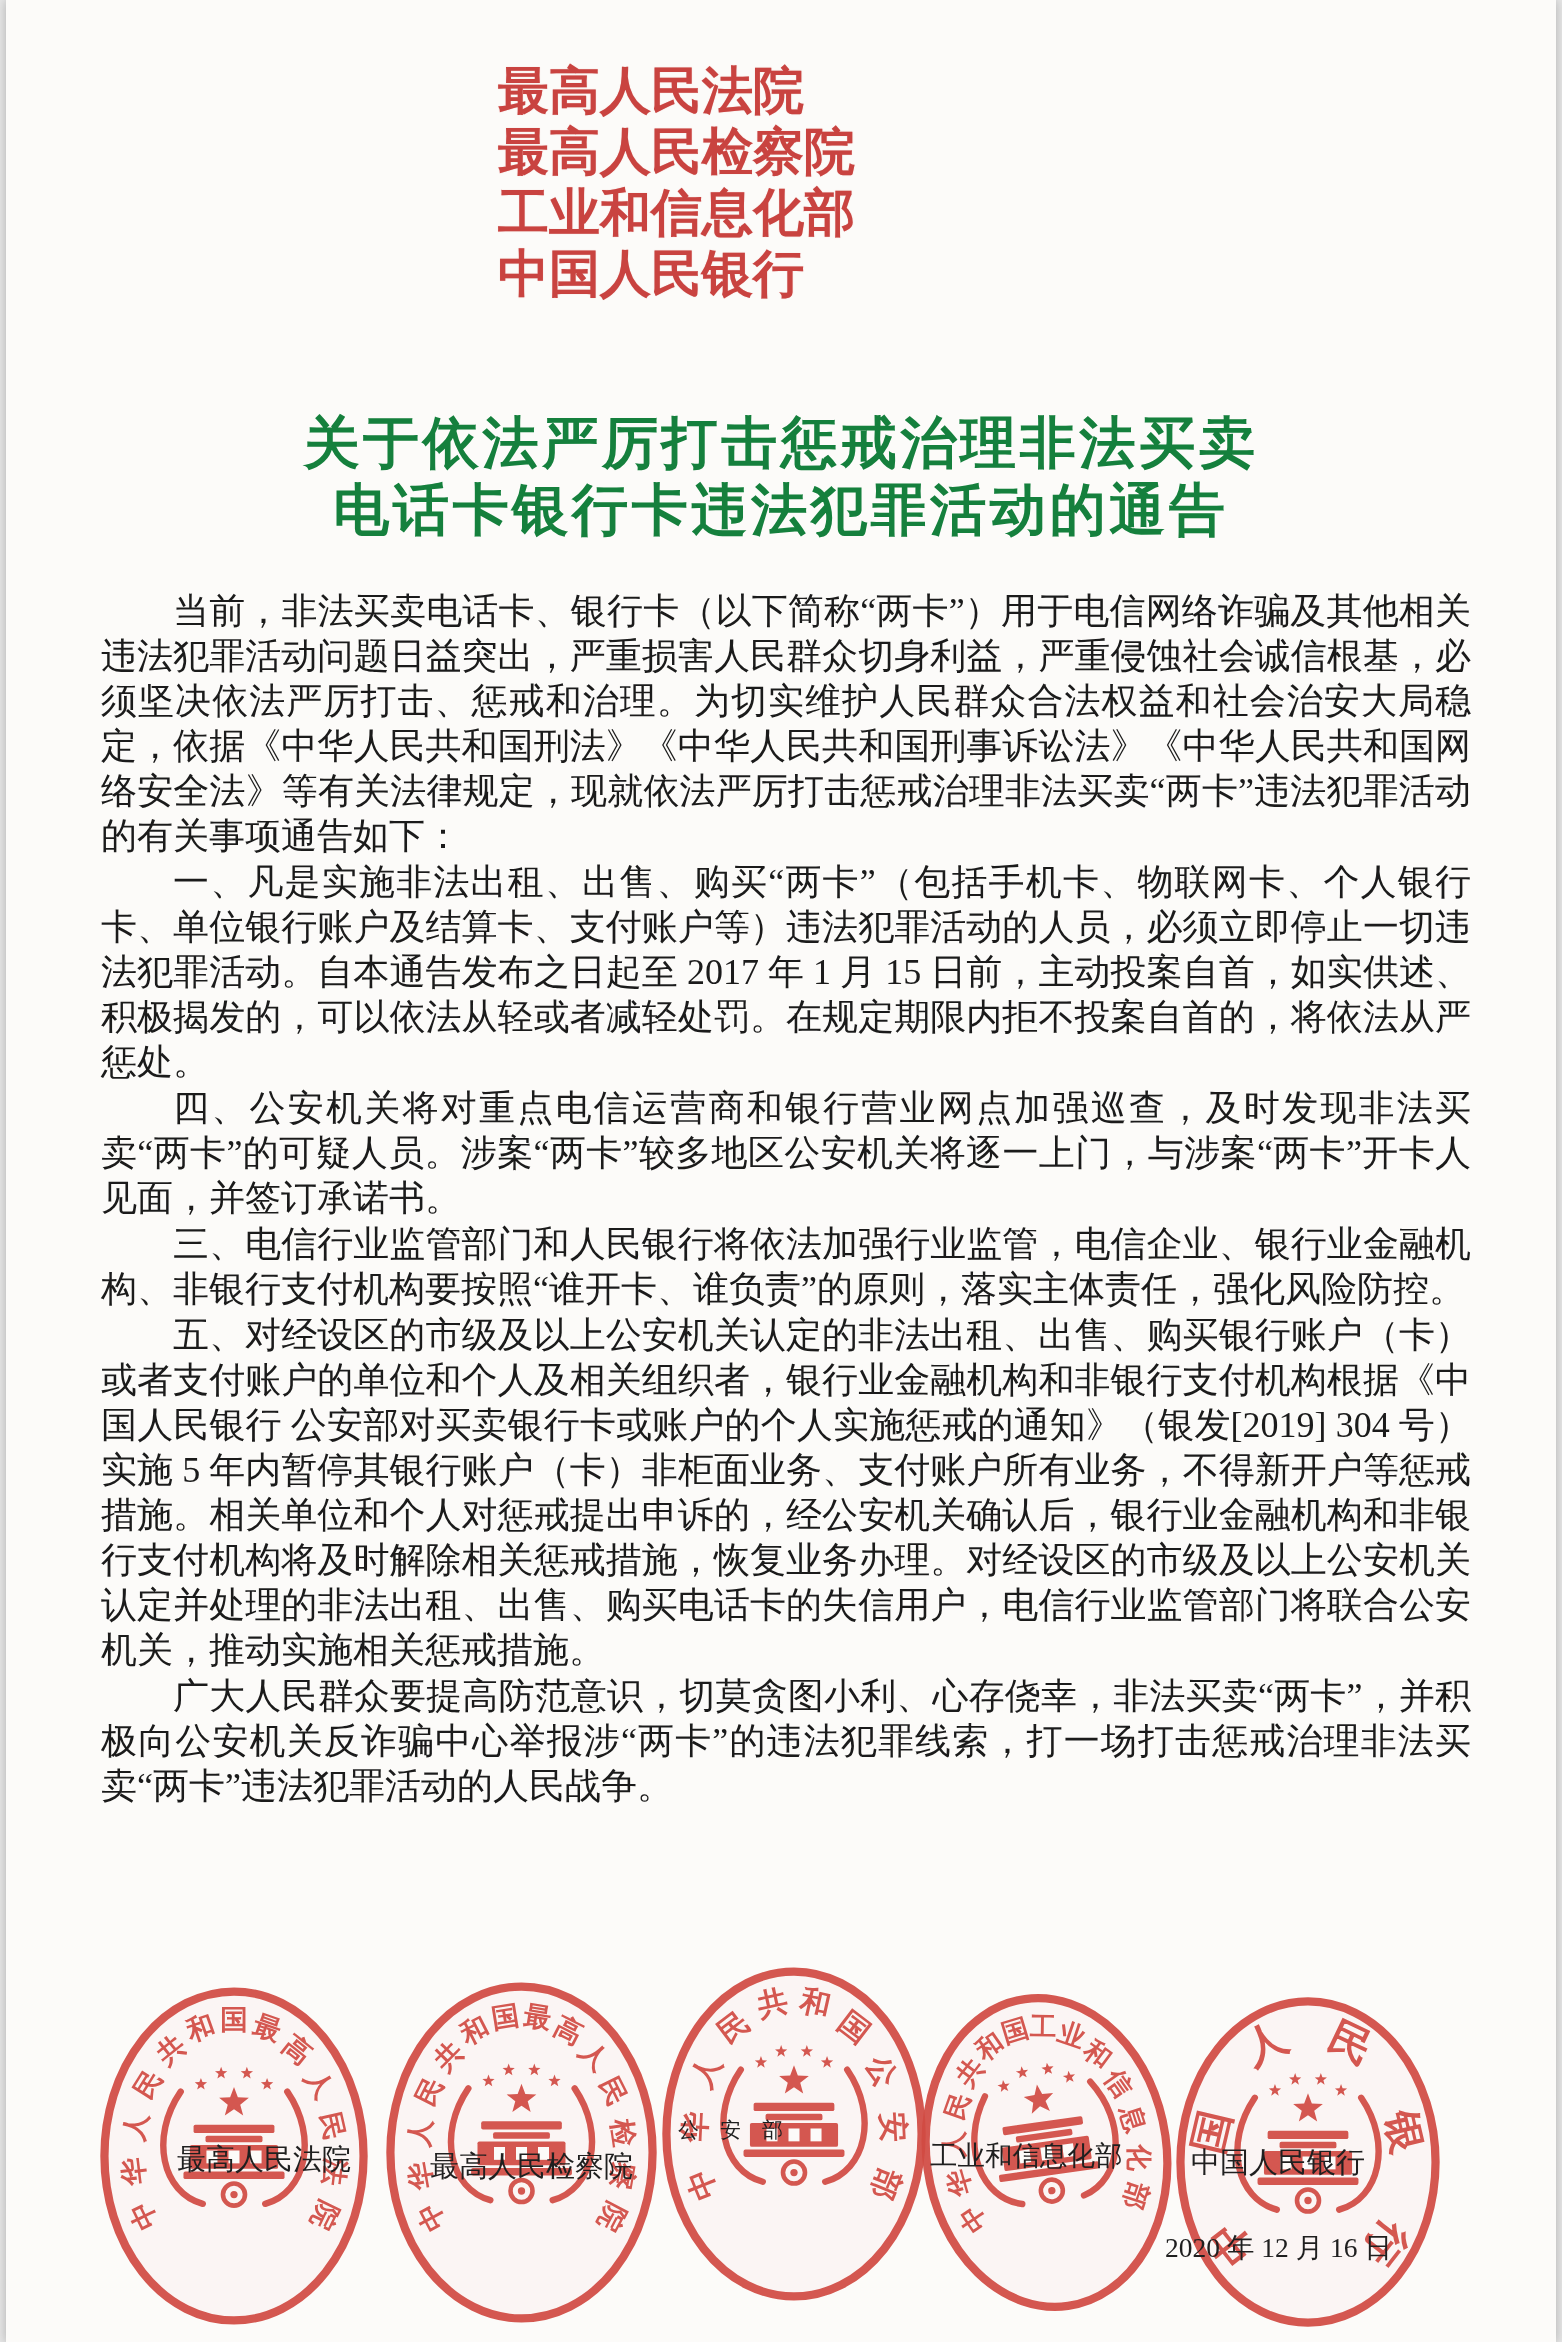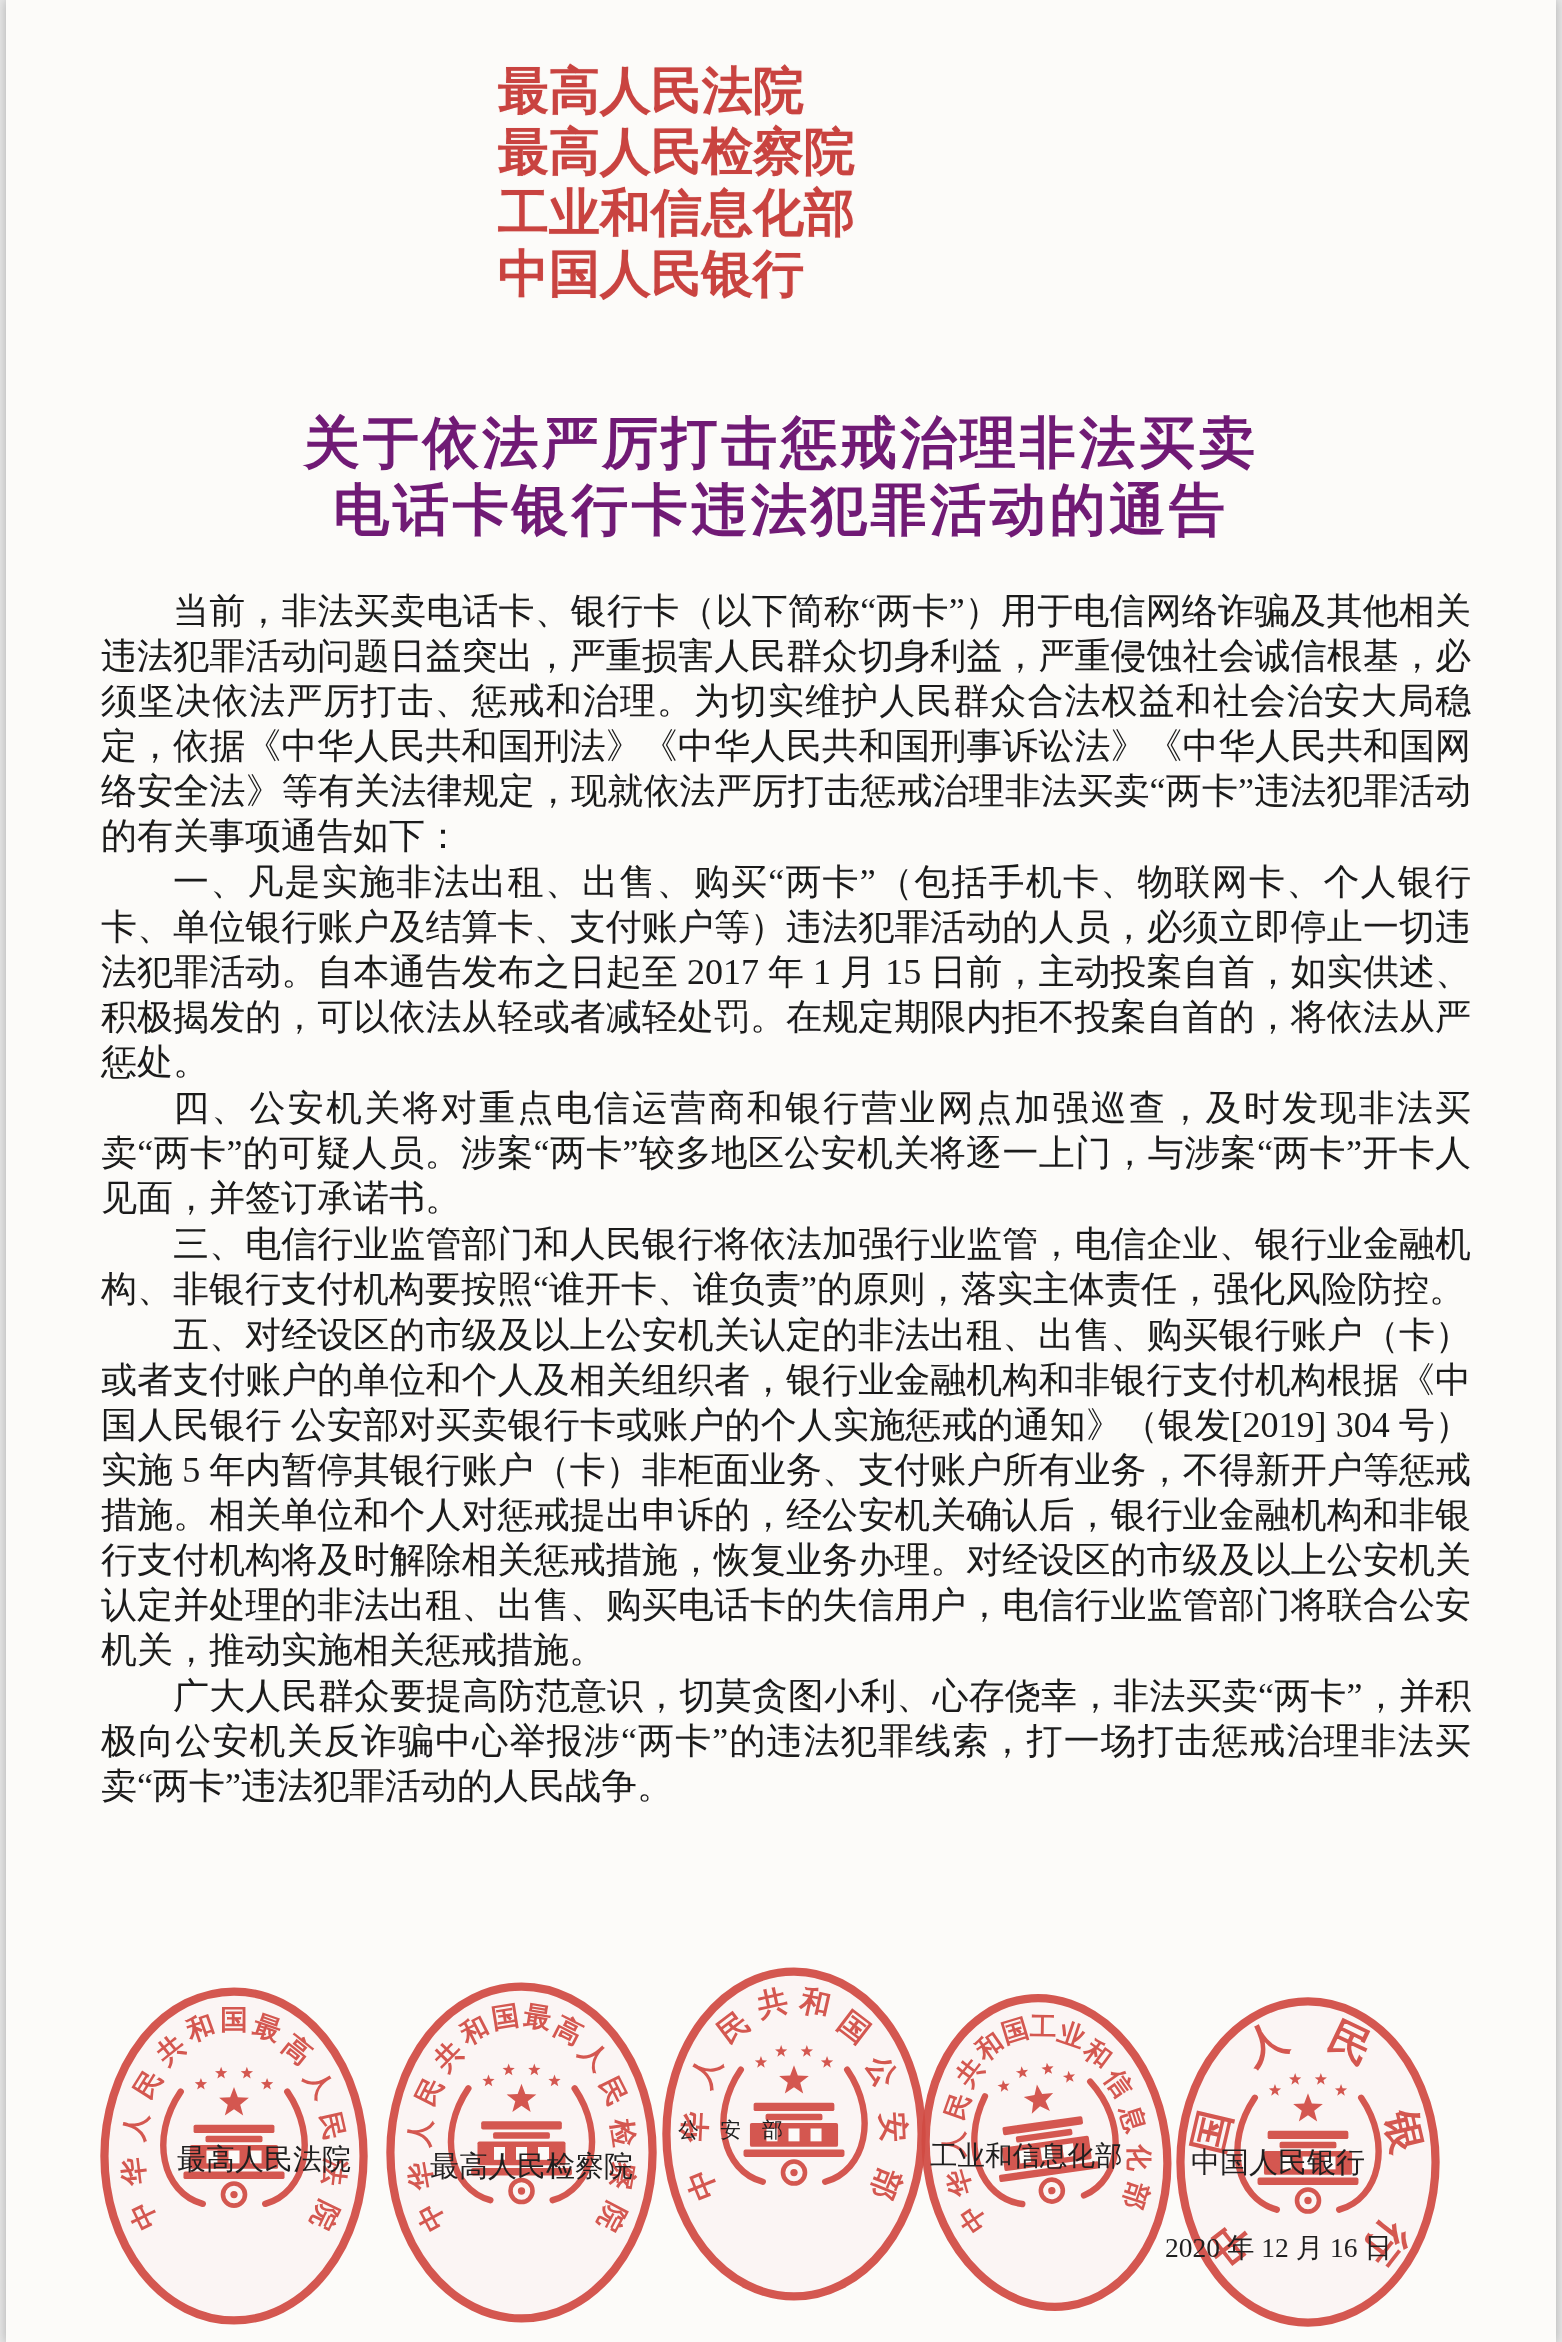--- a/index.html
+++ b/index.html
@@ -22,21 +22,21 @@
     font-size:51px; line-height:61px; font-weight:bold;
     color:#c94340;
     text-shadow:0 0 0.9px rgba(201,67,64,.4);
   }
 
   
   .doc-title {
     position:absolute; top:410px; left:0; right:0;
     text-align:center; font-weight:bold;
     font-size:56px; line-height:67px; letter-spacing:3.7px;
-    color:#701a75;
+    color:#15803d;
   }
 
   
   .doc-body {
     position:absolute; left:94px; top:588px; width:1372px;
     font-size:36px; line-height:45px;
     text-align:justify; text-justify:inter-ideograph;
   }
   .doc-body p { margin:1px; text-indent:2em; }
 

